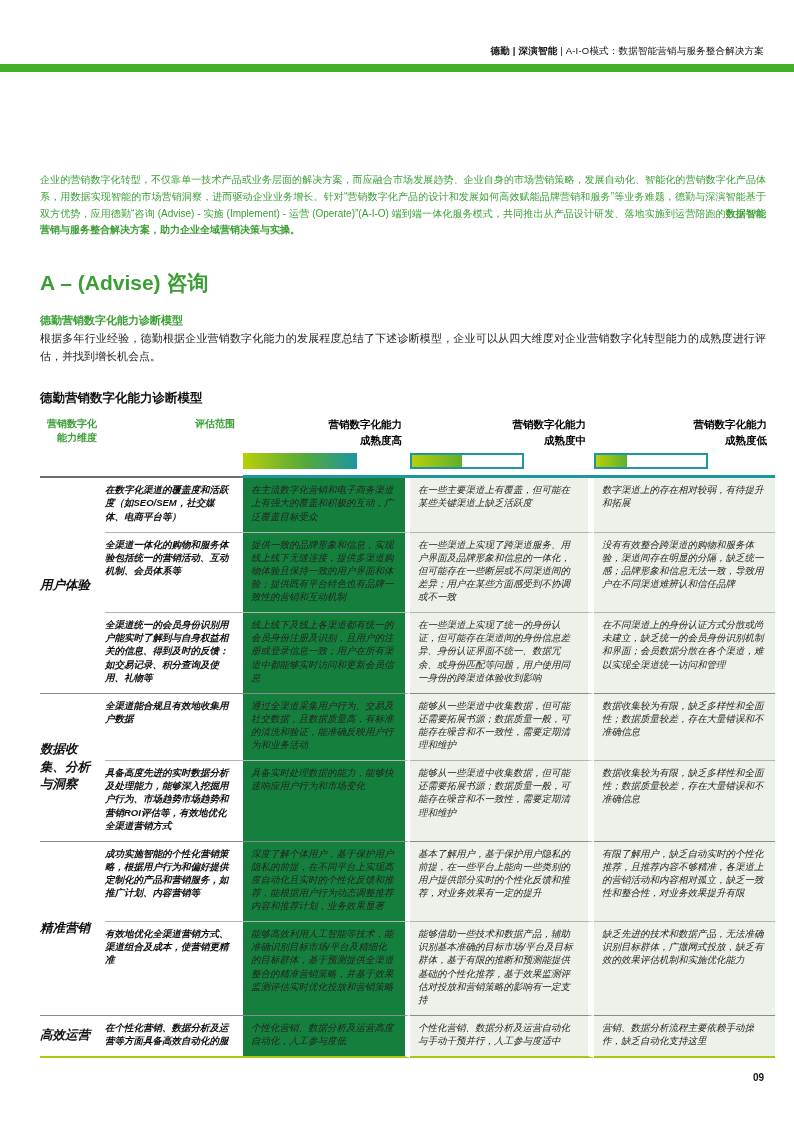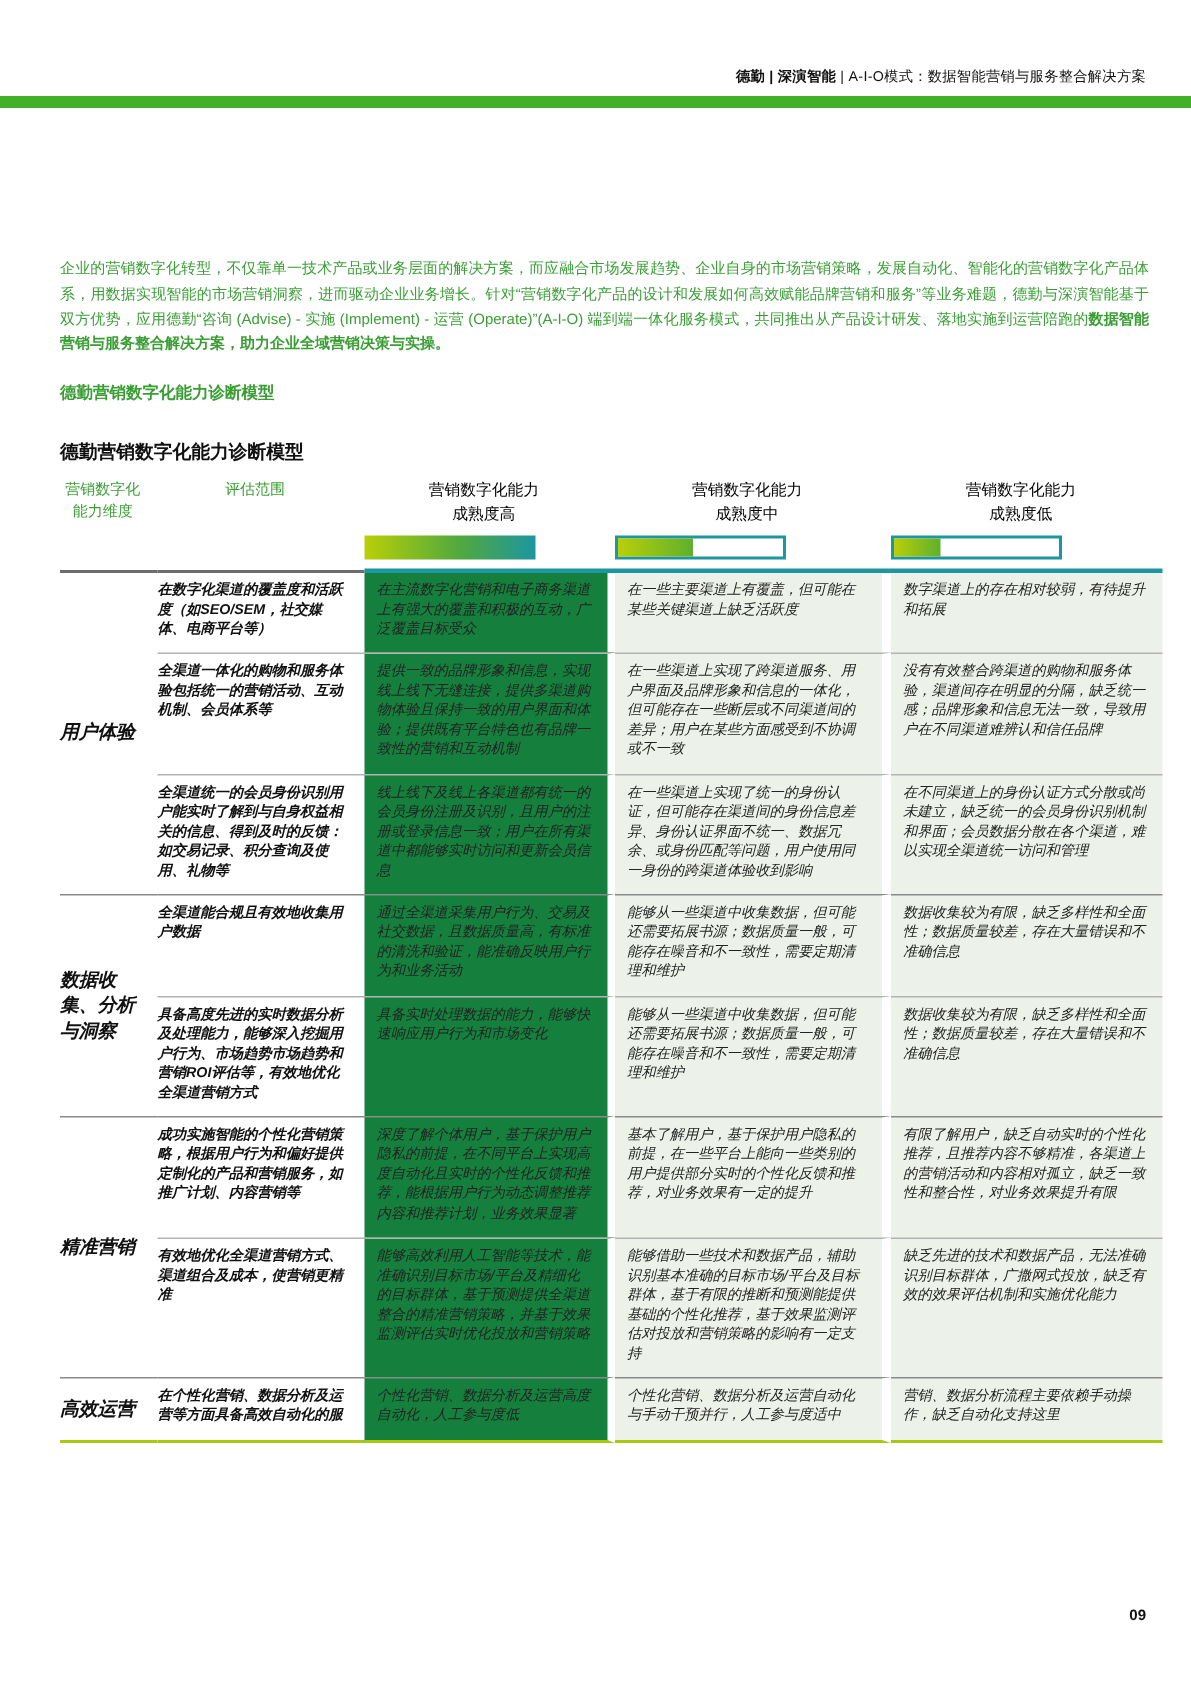--- a/index.html
+++ b/index.html
@@ -33,21 +33,21 @@
   table.diag {
     width:735px; border-collapse:separate; border-spacing:0;
     table-layout:fixed; font-size:9.5px; color:#222;
   }
   col.c-dim   { width:65px; }
   col.c-scope { width:138px; }
   col.c-hi    { width:167px; }
   col.c-mi    { width:184px; }
   col.c-lo    { width:181px; }
 
-  th { text-align:center; vertical-align:top; font-weight:normal; padding:0 8px 6px 0; }
+  th { text-align:right; vertical-align:top; font-weight:bold; padding:0 8px 6px 0; }
   th.h-dim, th.h-scope {
     color:#3a9e35; font-size:10px; line-height:1.45;
     border-bottom:2px solid #6d6d6d;
   }
   th.h-mat { color:#000; font-size:10.5px; line-height:1.5; border-bottom:3px solid #1d96a0; }
   th.h-mat .bar-wrap { margin-top:5px; }
 
   .bar { width:114px; height:16px; border:2px solid #1d96a0; background:#fff; }
   .bar.full { border:0; }
   .bar-fill { height:100%; background:linear-gradient(90deg,#b9cf08,#5fb02c); }
@@ -82,24 +82,26 @@
   <div class="doc-header">
     <span class="brand">德勤 | 深演智能</span><span> | A-I-O模式：数据智能营销与服务整合解决方案</span>
   </div>
 
   <div class="header-rule"></div>
 
   <div class="content">
 
     <p class="intro"><span>企业的营销数字化转型，不仅靠单一技术产品或业务层面的解决方案，而应融合市场发展趋势、企业自身的市场营销策略，发展自动化、智能化的营销数字化产品体系，用数据实现智能的市场营销洞察，进而驱动企业业务增长。针对“营销数字化产品的设计和发展如何高效赋能品牌营销和服务”等业务难题，德勤与深演智能基于双方优势，应用德勤“咨询 (Advise) - 实施 (Implement) - 运营 (Operate)”(A-I-O) 端到端一体化服务模式，共同推出从产品设计研发、落地实施到运营陪跑的</span><b>数据智能营销与服务整合解决方案</b><b>，助力企业全域营销决策与实操。</b></p>
 
+    <h1 class="advise">A – (Advise) 咨询</h1>
 
 
     <div class="subhead">德勤营销数字化能力诊断模型</div>
 
+    <p class="body">根据多年行业经验，德勤根据企业营销数字化能力的发展程度总结了下述诊断模型，企业可以从四大维度对企业营销数字化转型能力的成熟度进行评估，并找到增长机会点。</p>
 
     <div class="table-title">德勤营销数字化能力诊断模型</div>
 
     <table class="diag">
       <colgroup>
         <col class="c-dim">
           <col class="c-scope">
           <col class="c-hi">
           <col class="c-mi">
           <col class="c-lo">

